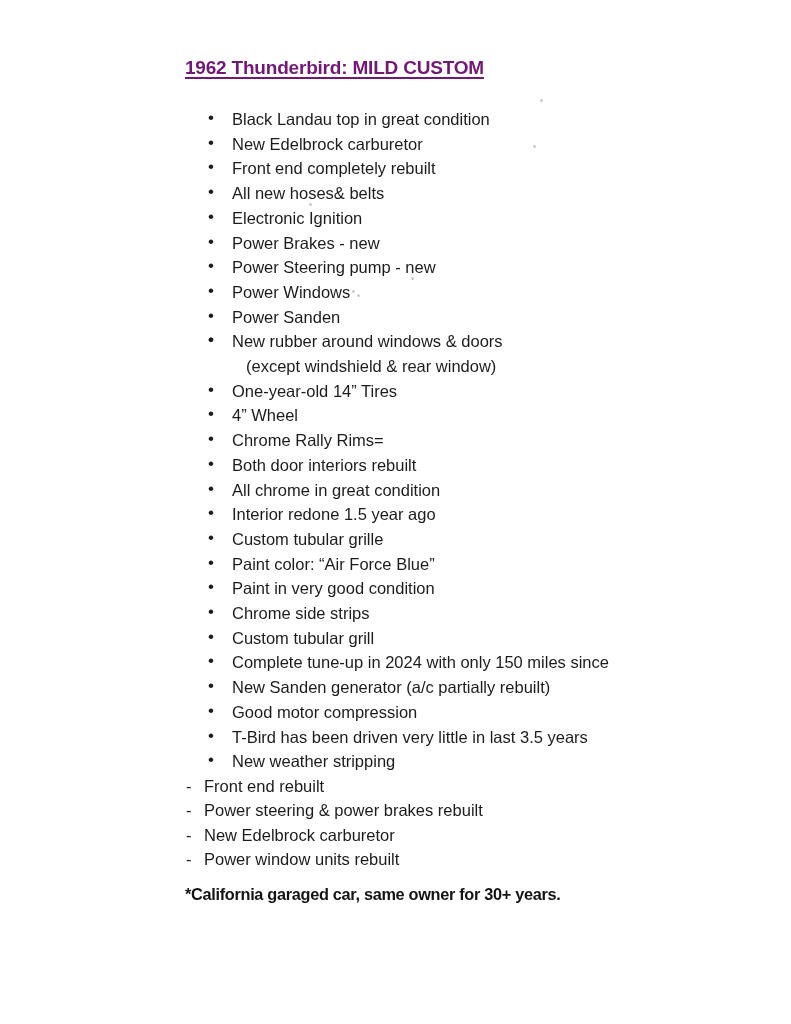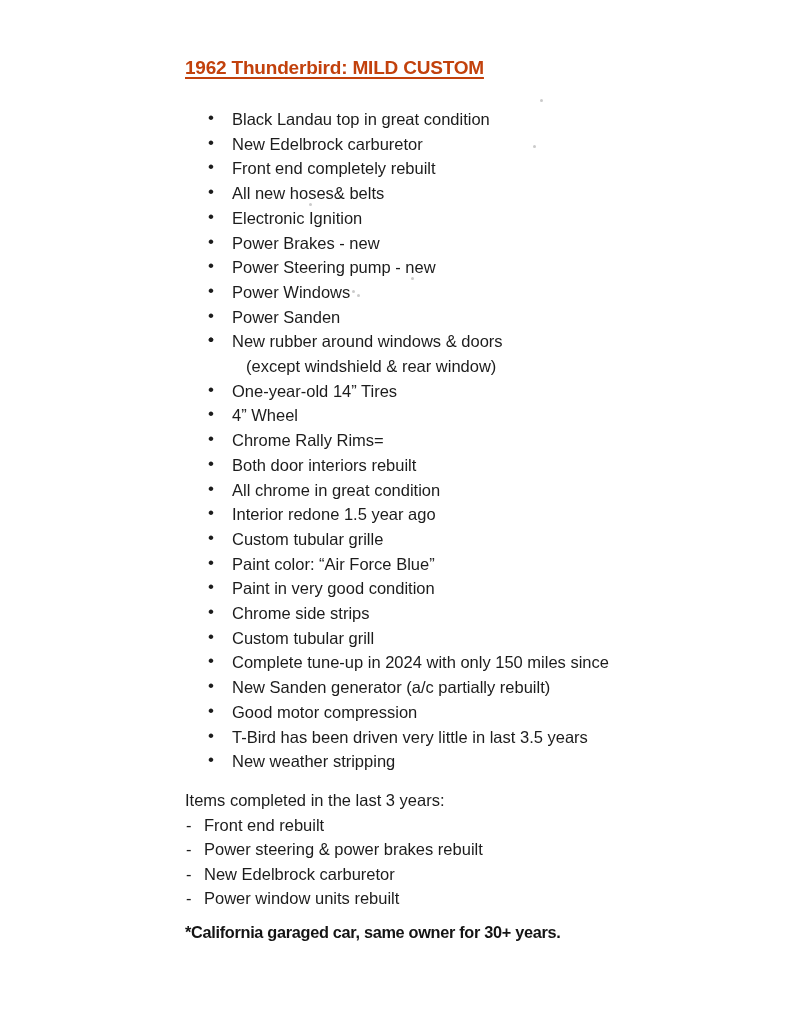--- a/index.html
+++ b/index.html
@@ -20,21 +20,21 @@
     right: 30px;
   }
   .doc-title {
     font-size: 19px;
     font-weight: bold;
     line-height: 22px;
     margin: 0;
     text-decoration: underline;
     text-underline-offset: 3px;
     text-decoration-thickness: 2px;
-    color: #c2410c;
+    color: #701a75;
     letter-spacing: -0.2px;
   }
   ul.feature-list {
     list-style: none;
     margin: 28px 0 0 0;
     padding: 0;
     font-size: 16.5px;
     line-height: 24.7px;
   }
   ul.feature-list > li {
@@ -120,21 +120,20 @@
         <li><span class="marker">•</span><span>Paint in very good condition</span></li>
         <li><span class="marker">•</span><span>Chrome side strips</span></li>
         <li><span class="marker">•</span><span>Custom tubular grill</span></li>
         <li><span class="marker">•</span><span>Complete tune-up in 2024 with only 150 miles since</span></li>
         <li><span class="marker">•</span><span>New Sanden generator (a/c partially rebuilt)</span></li>
         <li><span class="marker">•</span><span>Good motor compression</span></li>
         <li><span class="marker">•</span><span>T-Bird has been driven very little in last 3.5 years</span></li>
         <li><span class="marker">•</span><span>New weather stripping</span></li>
       </ul>
 
-    <p class="section-heading">Items completed in the last 3 years:</p>
 
     <ul class="dash-list" id="dash-list">
         <li><span class="marker">-</span><span>Front end rebuilt</span></li>
         <li><span class="marker">-</span><span>Power steering &amp; power brakes rebuilt</span></li>
         <li><span class="marker">-</span><span>New Edelbrock carburetor</span></li>
         <li><span class="marker">-</span><span>Power window units rebuilt</span></li>
       </ul>
 
     <p class="footer-note">*California garaged car, same owner for 30+ years.</p>
   </div>

